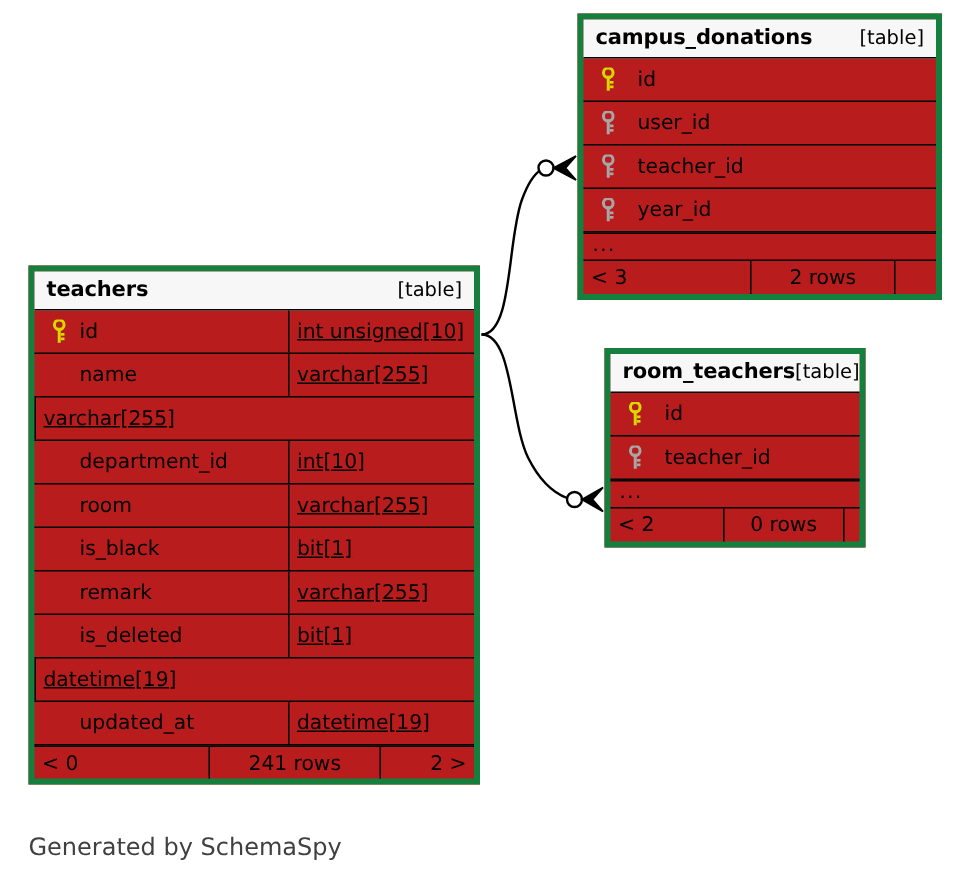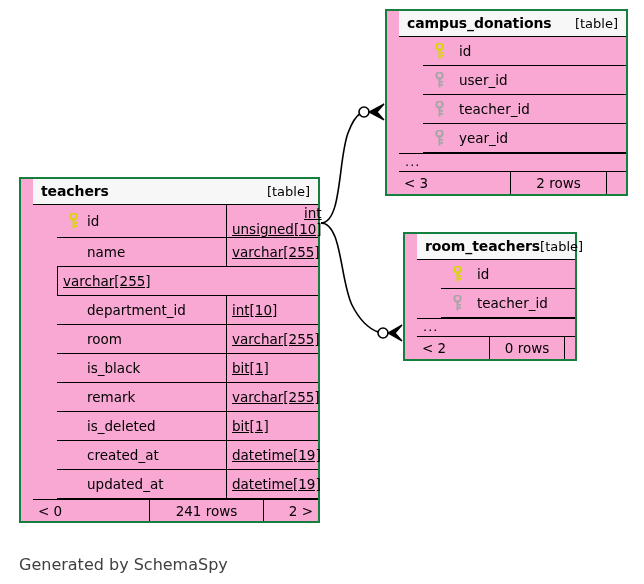--- a/index.html
+++ b/index.html
@@ -25,25 +25,24 @@
     left: 0;
     top: 0;
     width: 644px;
     height: 584px;
     pointer-events: none;
   }
 
   .er-table {
     position: absolute;
     box-sizing: border-box;
-    background: #f9a8d4;
-    border: 2px solid #15803d;
+    background: #b91c1c;
+    border: 4px solid #15803d;
     font-size: 13.5px;
     color: #000000;
-    padding-left: 12px;
   }
 
   .tbl-header {
     display: flex;
     align-items: center;
     justify-content: space-between;
     background: #f7f7f7;
     border-bottom: 1px solid #000000;
     padding: 4px 8px 5px 8px;
     box-sizing: border-box;
@@ -57,21 +56,20 @@
     font-size: 13px;
     color: #000000;
   }
 
   .col-row {
     display: flex;
     align-items: stretch;
     border-bottom: 1px solid #000000;
     box-sizing: border-box;
     min-height: 29px;
-    margin-left: 24px;
   }
   .col-row:last-of-type { border-bottom: none; }
 
   .col-name {
     display: flex;
     align-items: center;
     box-sizing: border-box;
     padding-left: 6px;
     flex: 0 0 auto;
   }
@@ -331,24 +329,20 @@
 
     <div class="col-row">
       <div class="col-name">
         <span class="key-slot empty"></span>
         <span class="col-label">is_deleted</span>
       </div>
       <div class="col-type">bit[1]</div>
     </div>
 
     <div class="col-row">
-      <div class="col-name">
-        <span class="key-slot empty"></span>
-        <span class="col-label">created_at</span>
-      </div>
       <div class="col-type">datetime[19]</div>
     </div>
 
     <div class="col-row">
       <div class="col-name">
         <span class="key-slot empty"></span>
         <span class="col-label">updated_at</span>
       </div>
       <div class="col-type">datetime[19]</div>
     </div>

